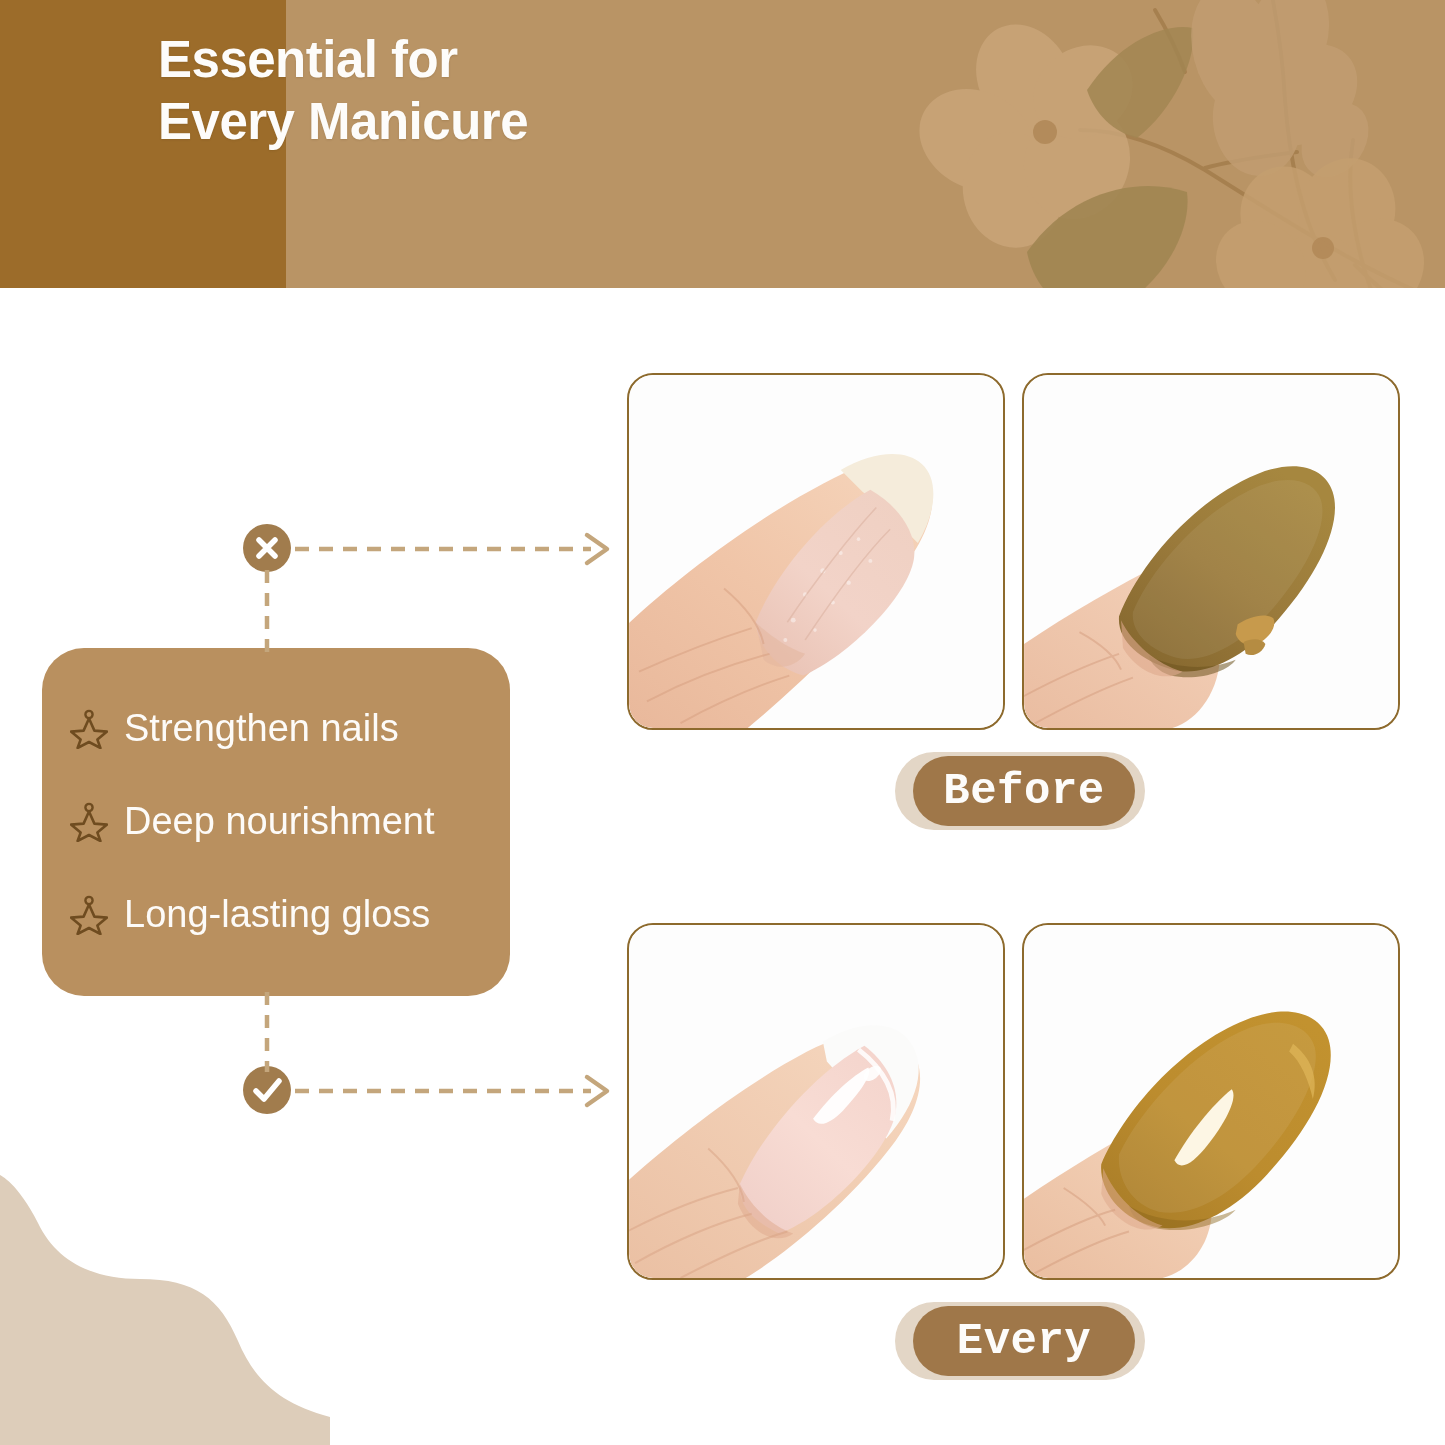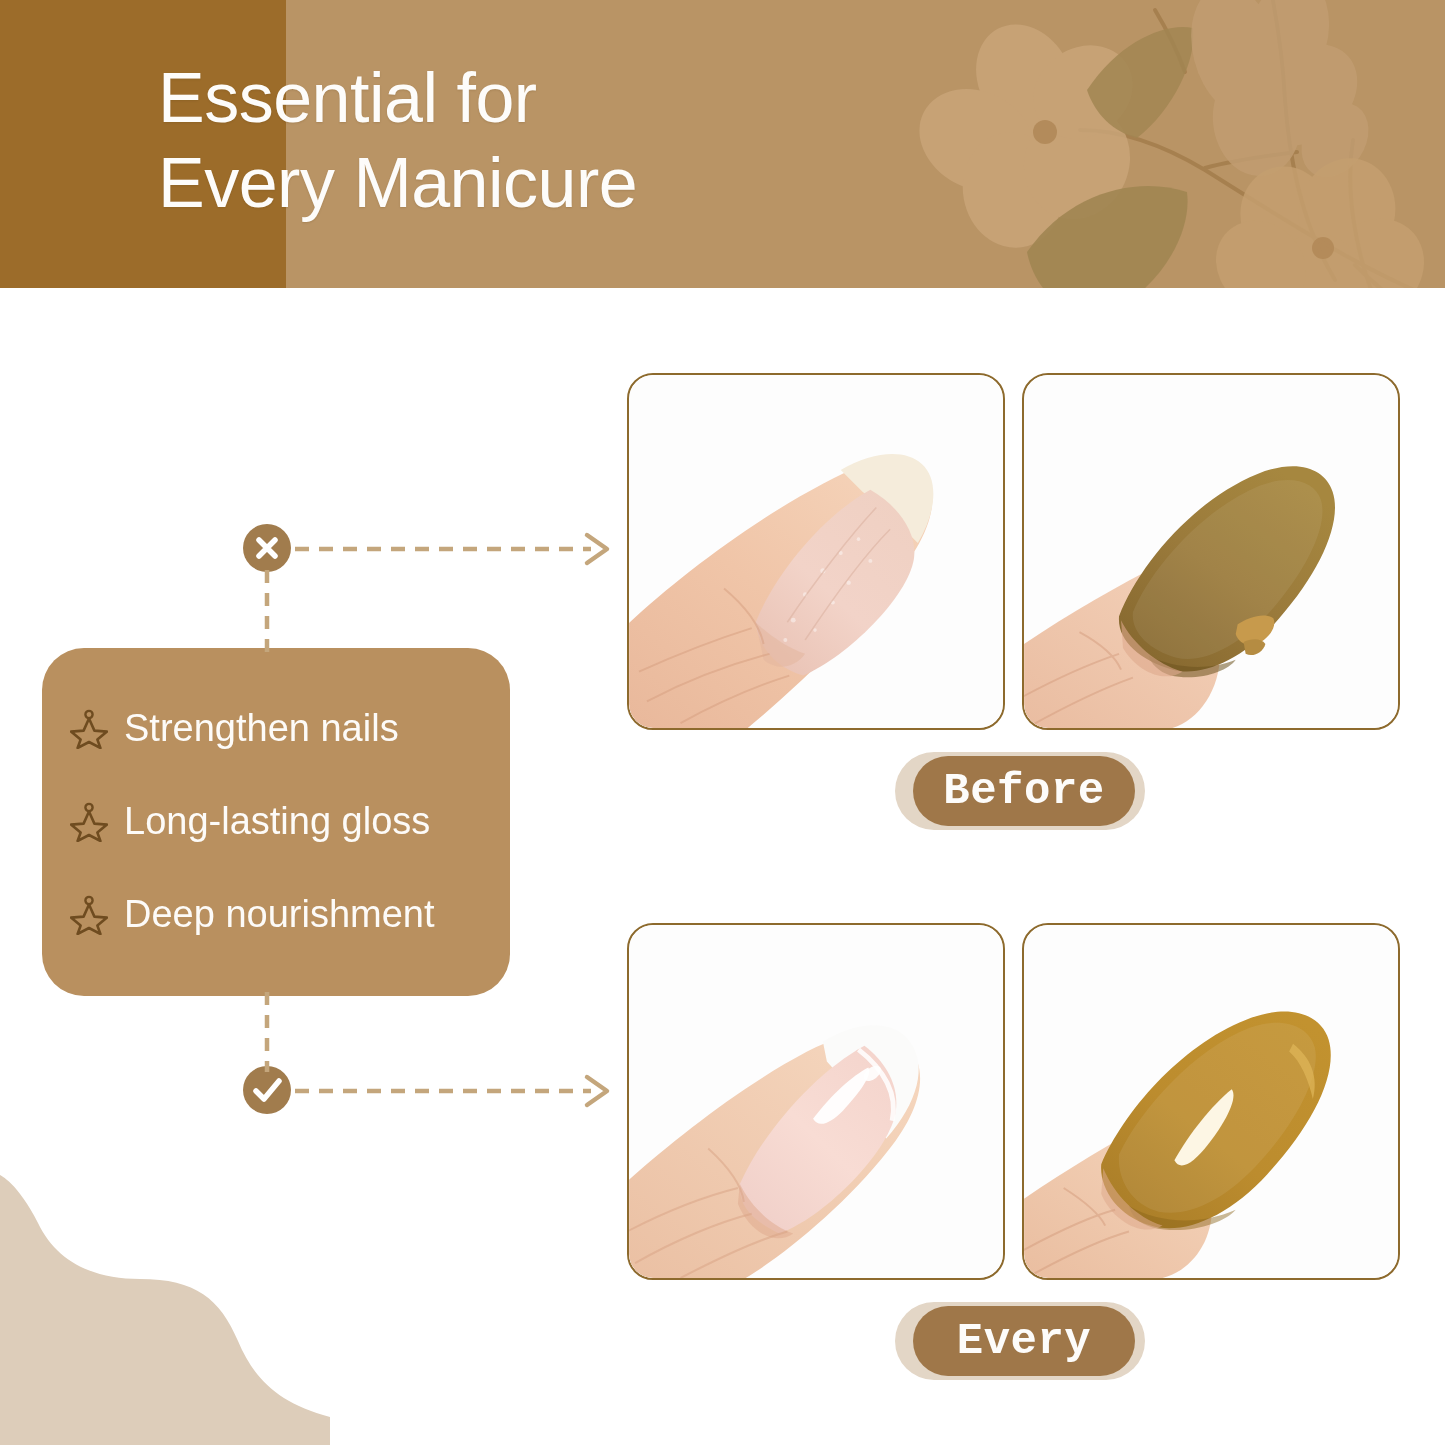--- a/index.html
+++ b/index.html
@@ -25,25 +25,25 @@
     overflow: hidden;
   }
   .header-dark {
     position: absolute;
     left: 0; top: 0;
     width: 286px; height: 288px;
     background: #9c6c2a;
   }
   .header-title {
     position: absolute;
-    left: 158px; top: 56px;
+    left: 158px; top: 29px;
     width: 780px;
     color: #fdfcfa;
-    font-size: 70px;
-    font-weight: normal;
+    font-size: 51px;
+    font-weight: bold;
     line-height: 1.22;
     letter-spacing: -0.5px;
     white-space: pre-line;
     text-shadow: 0 1px 2px rgba(90,60,20,0.18);
   }
 
   
   .botanical {
     position: absolute;
     left: 905px; top: -20px;
@@ -438,29 +438,29 @@
         <path d="M19 9.5 L24.4 21.6 L37 22.6 L27.4 30.6 L30.4 39 L19 33 L7.6 39 L10.6 30.6 L1 22.6 L13.6 21.6 Z" fill="none" stroke="#6f4c20" stroke-width="2.6" stroke-linejoin="round"></path>
       </svg>
       <span class="feature-label">Strengthen nails</span>
     </div>
 
     <div class="feature-item">
       <svg class="star-icon" viewBox="0 0 38 40" xmlns="http://www.w3.org/2000/svg">
         <circle cx="19" cy="5.5" r="3.6" fill="none" stroke="#6f4c20" stroke-width="2.4"></circle>
         <path d="M19 9.5 L24.4 21.6 L37 22.6 L27.4 30.6 L30.4 39 L19 33 L7.6 39 L10.6 30.6 L1 22.6 L13.6 21.6 Z" fill="none" stroke="#6f4c20" stroke-width="2.6" stroke-linejoin="round"></path>
       </svg>
-      <span class="feature-label">Long-lasting gloss</span>
+      <span class="feature-label">Deep nourishment</span>
     </div>
 
     <div class="feature-item">
       <svg class="star-icon" viewBox="0 0 38 40" xmlns="http://www.w3.org/2000/svg">
         <circle cx="19" cy="5.5" r="3.6" fill="none" stroke="#6f4c20" stroke-width="2.4"></circle>
         <path d="M19 9.5 L24.4 21.6 L37 22.6 L27.4 30.6 L30.4 39 L19 33 L7.6 39 L10.6 30.6 L1 22.6 L13.6 21.6 Z" fill="none" stroke="#6f4c20" stroke-width="2.6" stroke-linejoin="round"></path>
       </svg>
-      <span class="feature-label">Deep nourishment</span>
+      <span class="feature-label">Long-lasting gloss</span>
     </div>
 
   </div>
 
   <div class="marker" id="marker-cross">
     <svg viewBox="0 0 48 48" xmlns="http://www.w3.org/2000/svg">
       <path d="M16 16 L32 32 M32 16 L16 32" stroke="#ffffff" stroke-width="5.5" stroke-linecap="round" fill="none"></path>
     </svg>
   </div>
 

